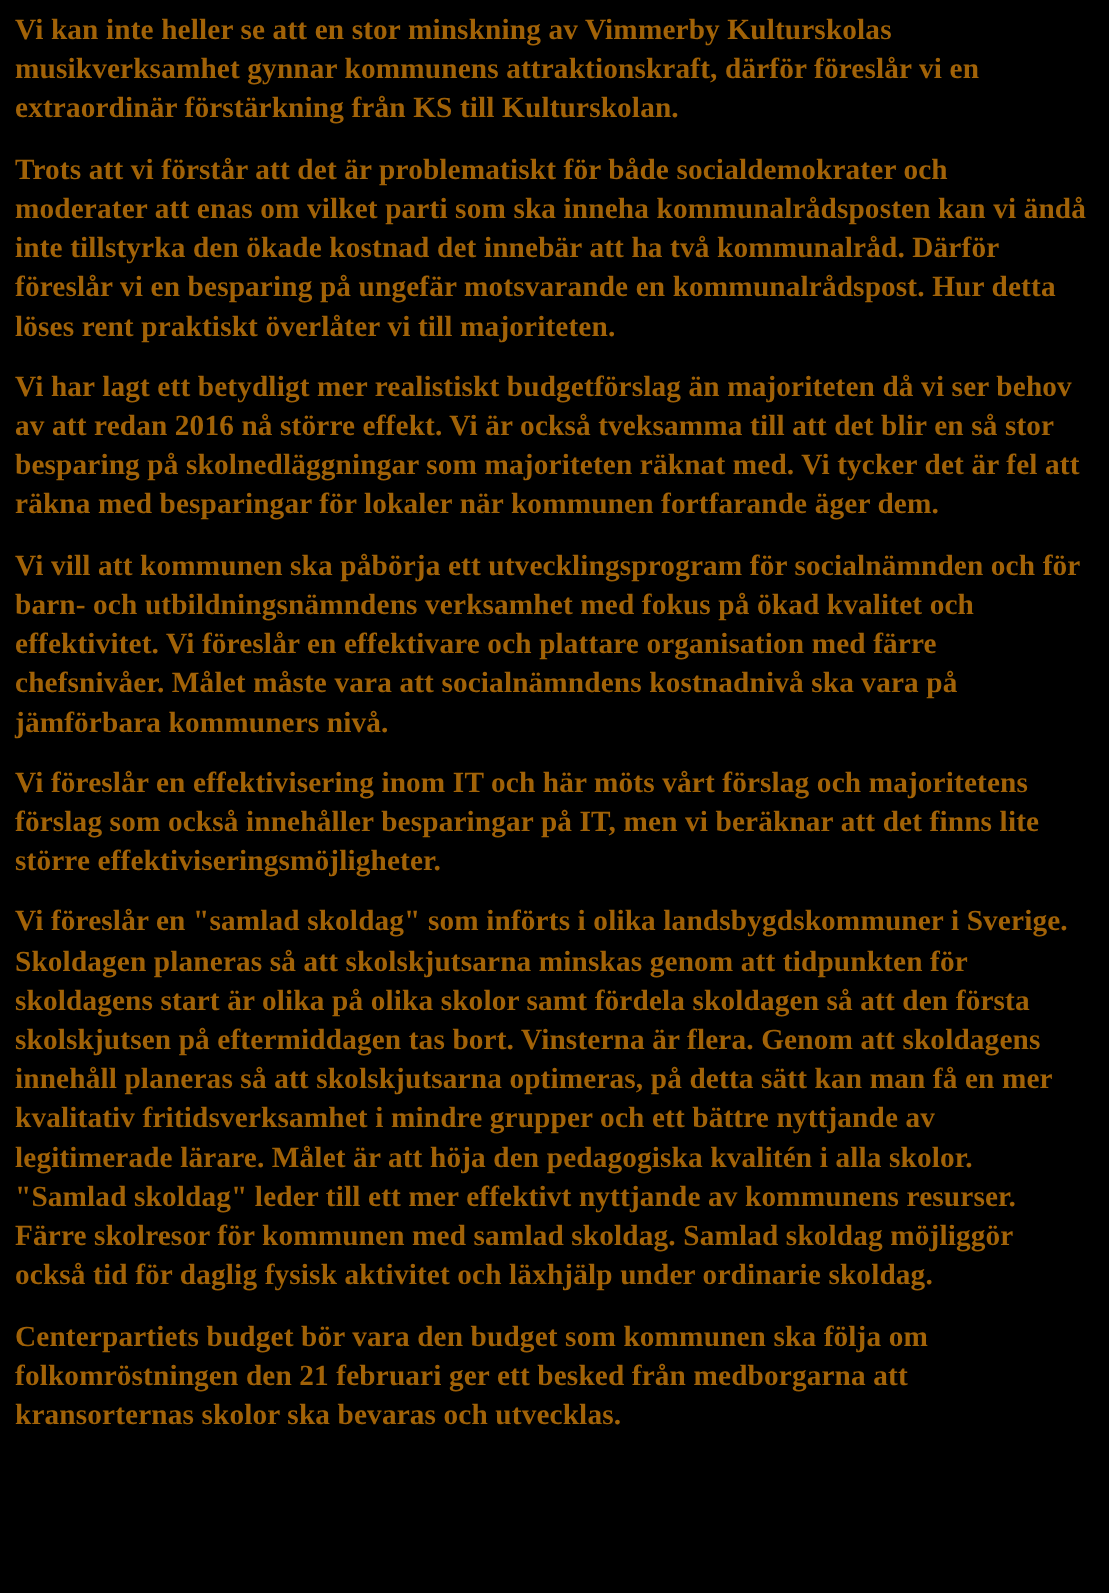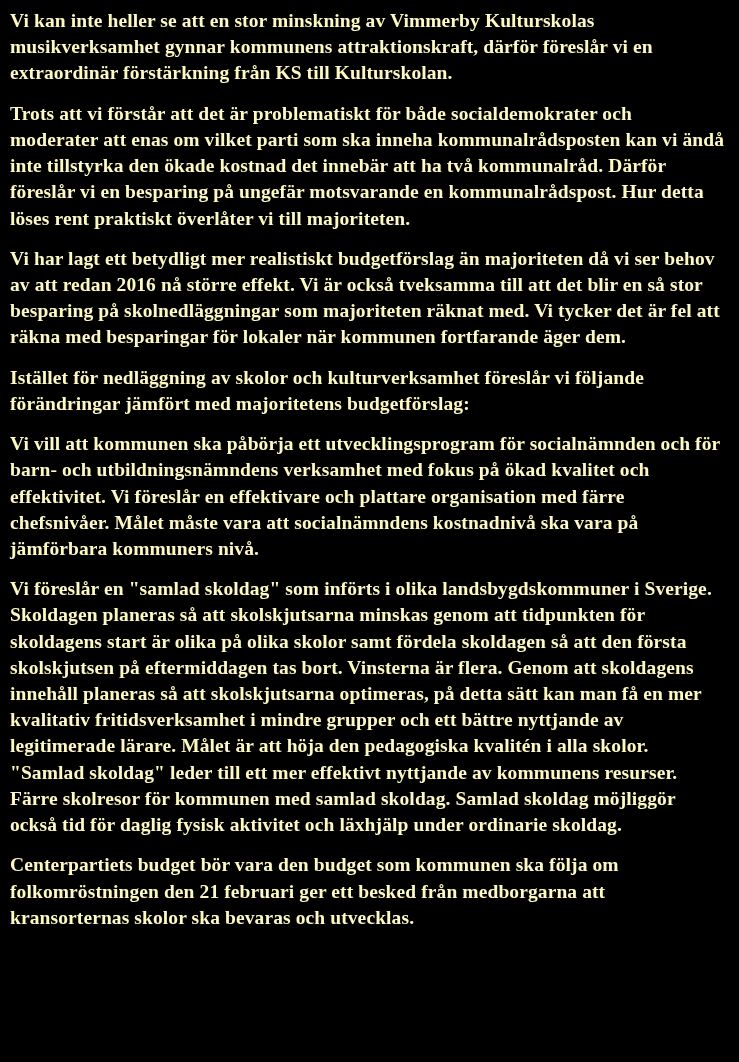--- a/index.html
+++ b/index.html
@@ -21,31 +21,31 @@
     color: #ffffff;
     padding: 8px 14px 8px 10px;
   }
   .para {
     margin: 0 0 14px 0;
     font-size: 19.5px;
     line-height: 1.345;
     font-weight: 700;
     letter-spacing: 0.1px;
     text-align: left;
-    color: #fef9c3;
+    color: #a16207;
   }
   .para:last-child {
     margin-bottom: 0;
     font-family: Liberation Serif, serif;
   }
 </style>
 </head>
 <body>
 
 <div id="doc">
   <p class="para">Vi kan inte heller se att en stor minskning av Vimmerby Kulturskolas musikverksamhet gynnar kommunens attraktionskraft, därför föreslår vi en extraordinär förstärkning från KS till Kulturskolan.</p>
   <p class="para">Trots att vi förstår att det är problematiskt för både socialdemokrater och moderater att enas om vilket parti som ska inneha kommunalrådsposten kan vi ändå inte tillstyrka den ökade kostnad det innebär att ha två kommunalråd. Därför föreslår vi en besparing på ungefär motsvarande en kommunalrådspost. Hur detta löses rent praktiskt överlåter vi till majoriteten.</p>
   <p class="para">Vi har lagt ett betydligt mer realistiskt budgetförslag än majoriteten då vi ser behov av att redan 2016 nå större effekt. Vi är också tveksamma till att det blir en så stor besparing på skolnedläggningar som majoriteten räknat med. Vi tycker det är fel att räkna med besparingar för lokaler när kommunen fortfarande äger dem.</p>
-  <p class="para">Istället för nedläggning av skolor och kulturverksamhet föreslår vi följande förändringar jämfört med majoritetens budgetförslag:</p>
   <p class="para">Vi vill att kommunen ska påbörja ett utvecklingsprogram för socialnämnden och för barn- och utbildningsnämndens verksamhet med fokus på ökad kvalitet och effektivitet. Vi föreslår en effektivare och plattare organisation med färre chefsnivåer. Målet måste vara att socialnämndens kostnadnivå ska vara på jämförbara kommuners nivå.</p>
+  <p class="para">Vi föreslår en effektivisering inom IT och här möts vårt förslag och majoritetens förslag som också innehåller besparingar på IT, men vi beräknar att det finns lite större effektiviseringsmöjligheter.</p>
   <p class="para">Vi föreslår en "samlad skoldag" som införts i olika landsbygdskommuner i Sverige. Skoldagen planeras så att skolskjutsarna minskas genom att tidpunkten för skoldagens start är olika på olika skolor samt fördela skoldagen så att den första skolskjutsen på eftermiddagen tas bort. Vinsterna är flera. Genom att skoldagens innehåll planeras så att skolskjutsarna optimeras, på detta sätt kan man få en mer kvalitativ fritidsverksamhet i mindre grupper och ett bättre nyttjande av legitimerade lärare. Målet är att höja den pedagogiska kvalitén i alla skolor. "Samlad skoldag" leder till ett mer effektivt nyttjande av kommunens resurser. Färre skolresor för kommunen med samlad skoldag. Samlad skoldag möjliggör också tid för daglig fysisk aktivitet och läxhjälp under ordinarie skoldag.</p>
   <p class="para">Centerpartiets budget bör vara den budget som kommunen ska följa om folkomröstningen den 21 februari ger ett besked från medborgarna att kransorternas skolor ska bevaras och utvecklas.</p>
 </div>
 
 </body></html>

